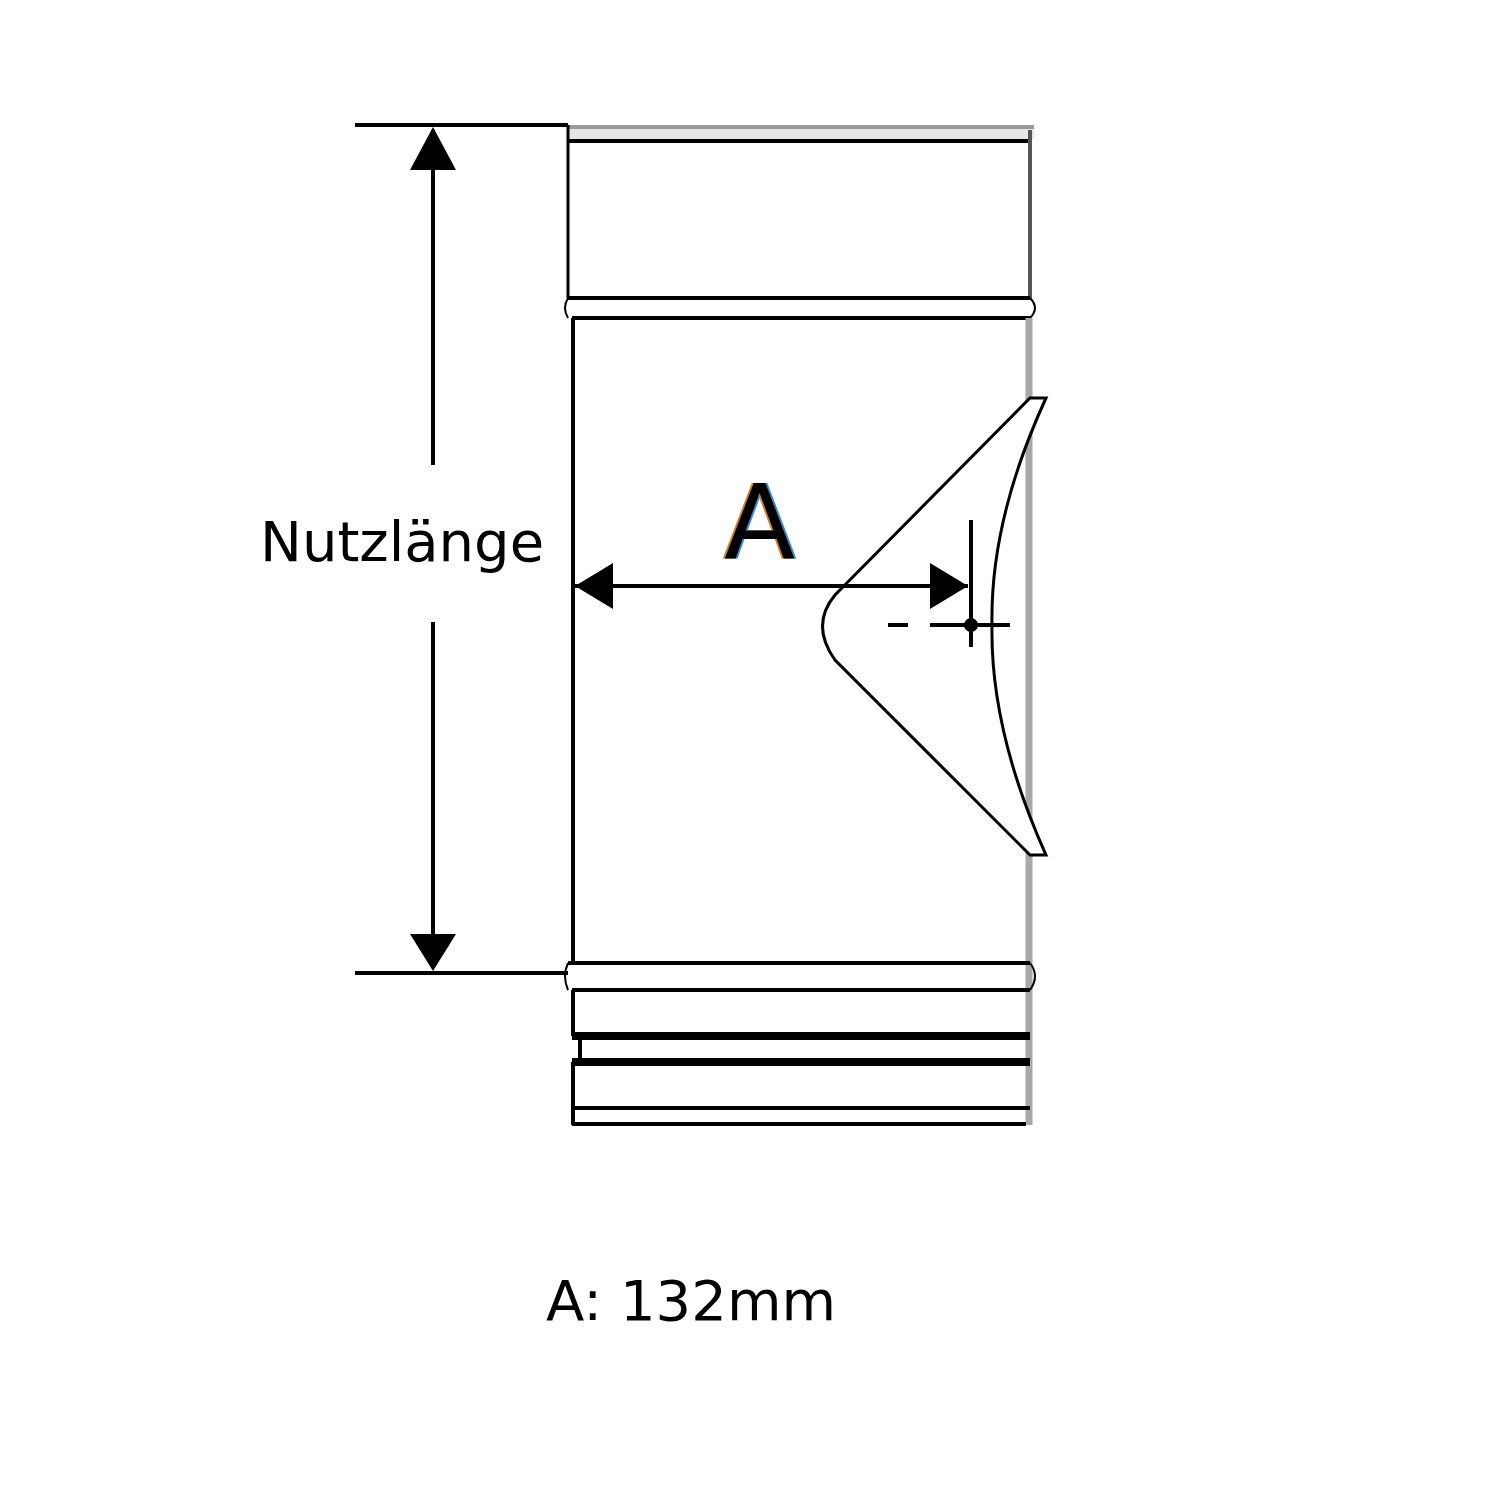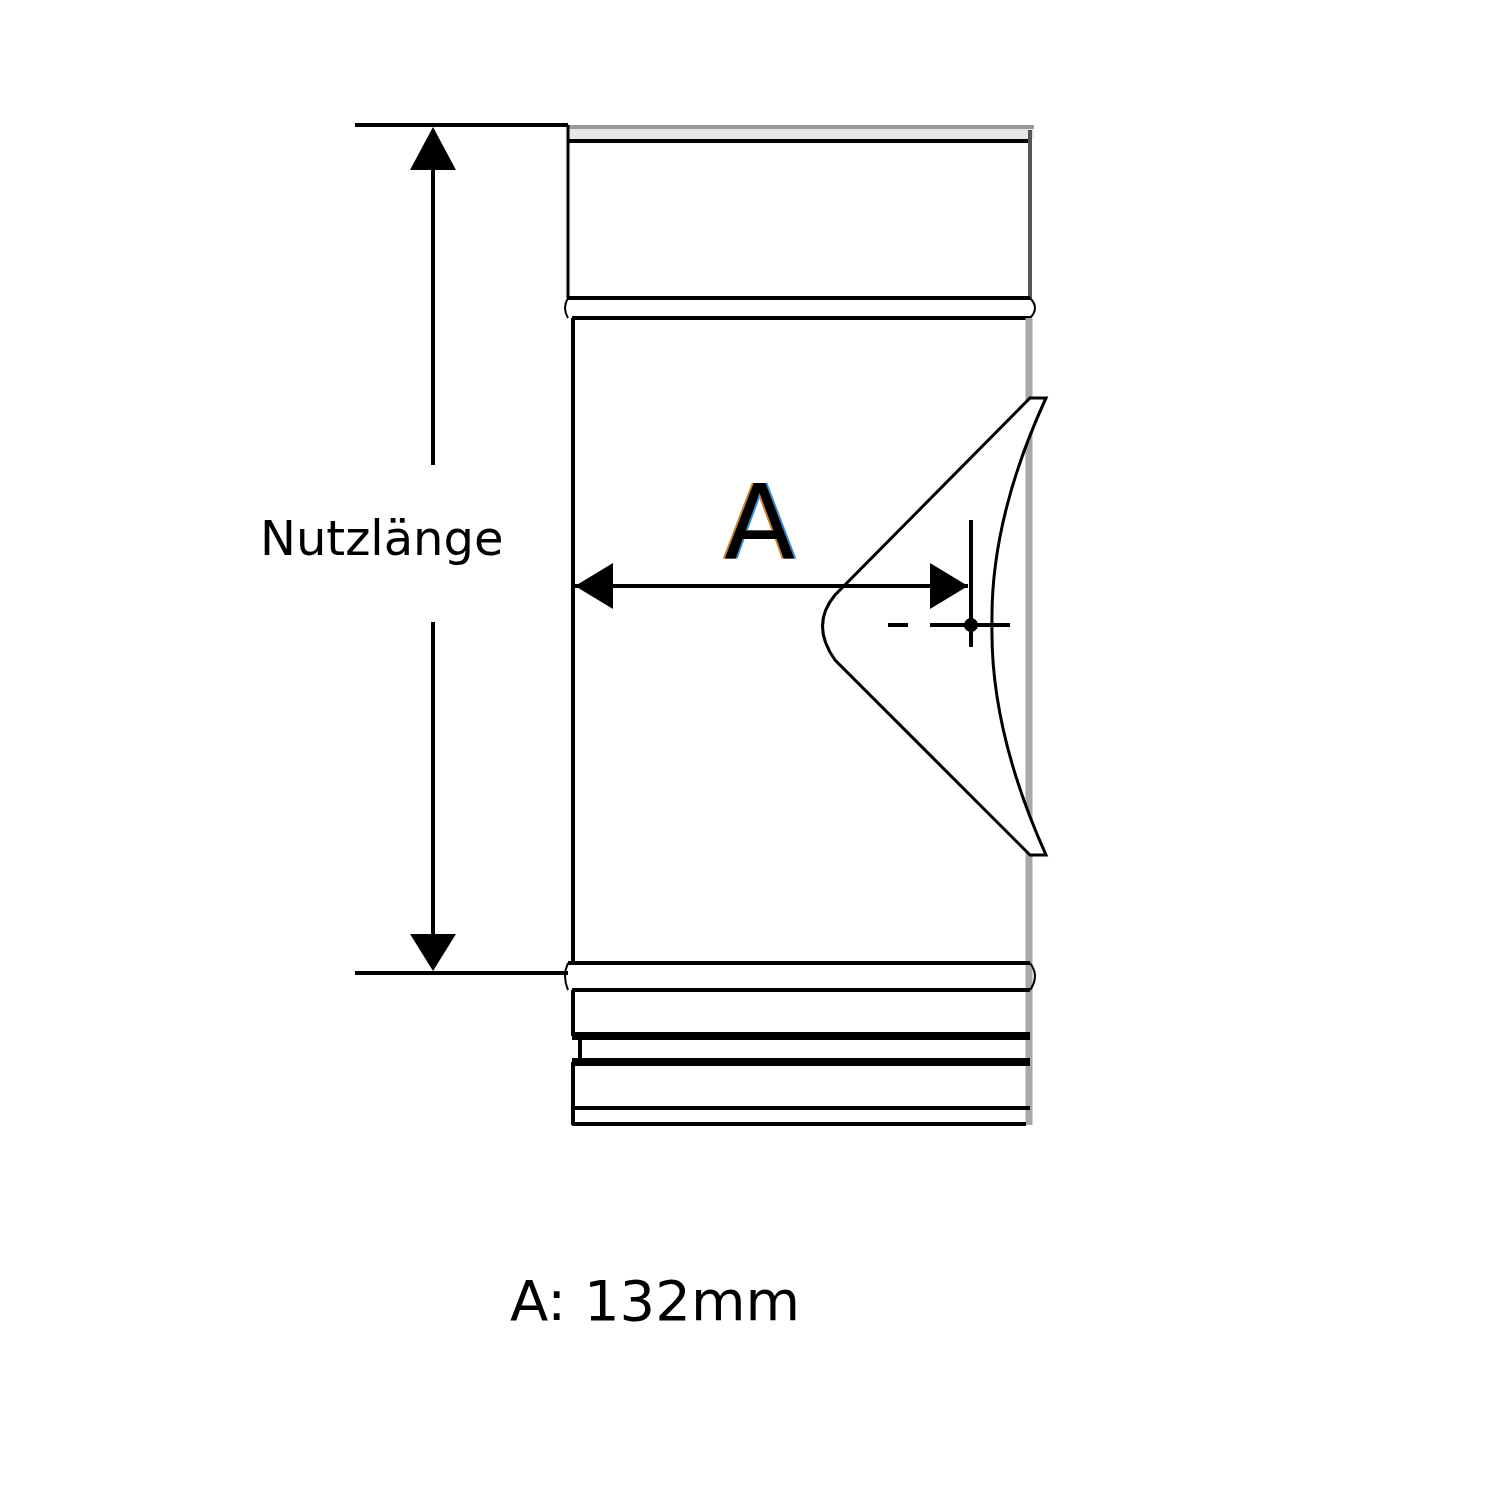--- a/index.html
+++ b/index.html
@@ -18,21 +18,21 @@
       position: absolute;
       left: 0;
       top: 0;
       width: 1500px;
       height: 1500px;
     }
     .label-nutz {
       position: absolute;
       left: 260px;
       top: 514px;
-      font-size: 48px;
+      font-size: 56px;
       color: #000;
       line-height: 1;
       white-space: nowrap;
     }
     .label-a {
       position: absolute;
       left: 724px;
       top: 470px;
       font-size: 104px;
       color: #000;
@@ -43,20 +43,21 @@
       position: absolute;
       left: 510px;
       top: 1266px;
       font-size: 56px;
       color: #000;
       line-height: 70px;
       white-space: nowrap;
     }
     .spec-line {
       display: block;
+      margin-left: 36px;
     }
   </style>
 </head>
 <body>
 
 <svg id="diagram" viewBox="0 0 1500 1500" xmlns="http://www.w3.org/2000/svg">
 
   <g>
     <rect x="568" y="125" width="466" height="14" fill="#e6e6e6"></rect>
     <line x1="568" y1="127" x2="1034" y2="127" stroke="#9a9a9a" stroke-width="4"></line>

